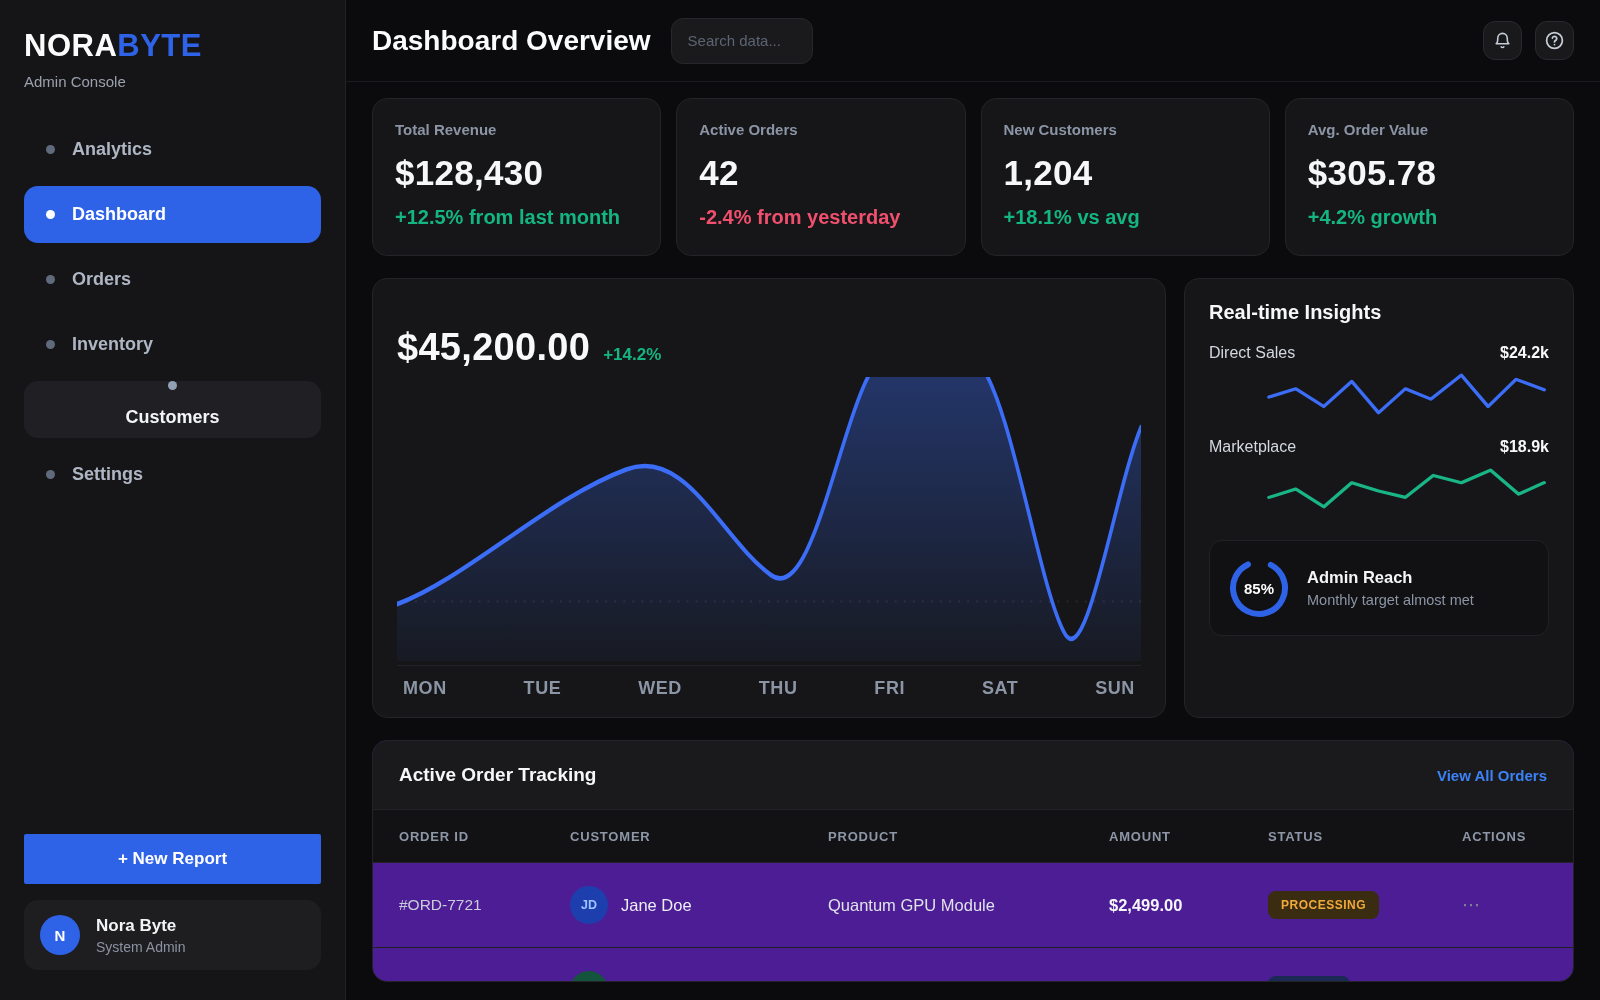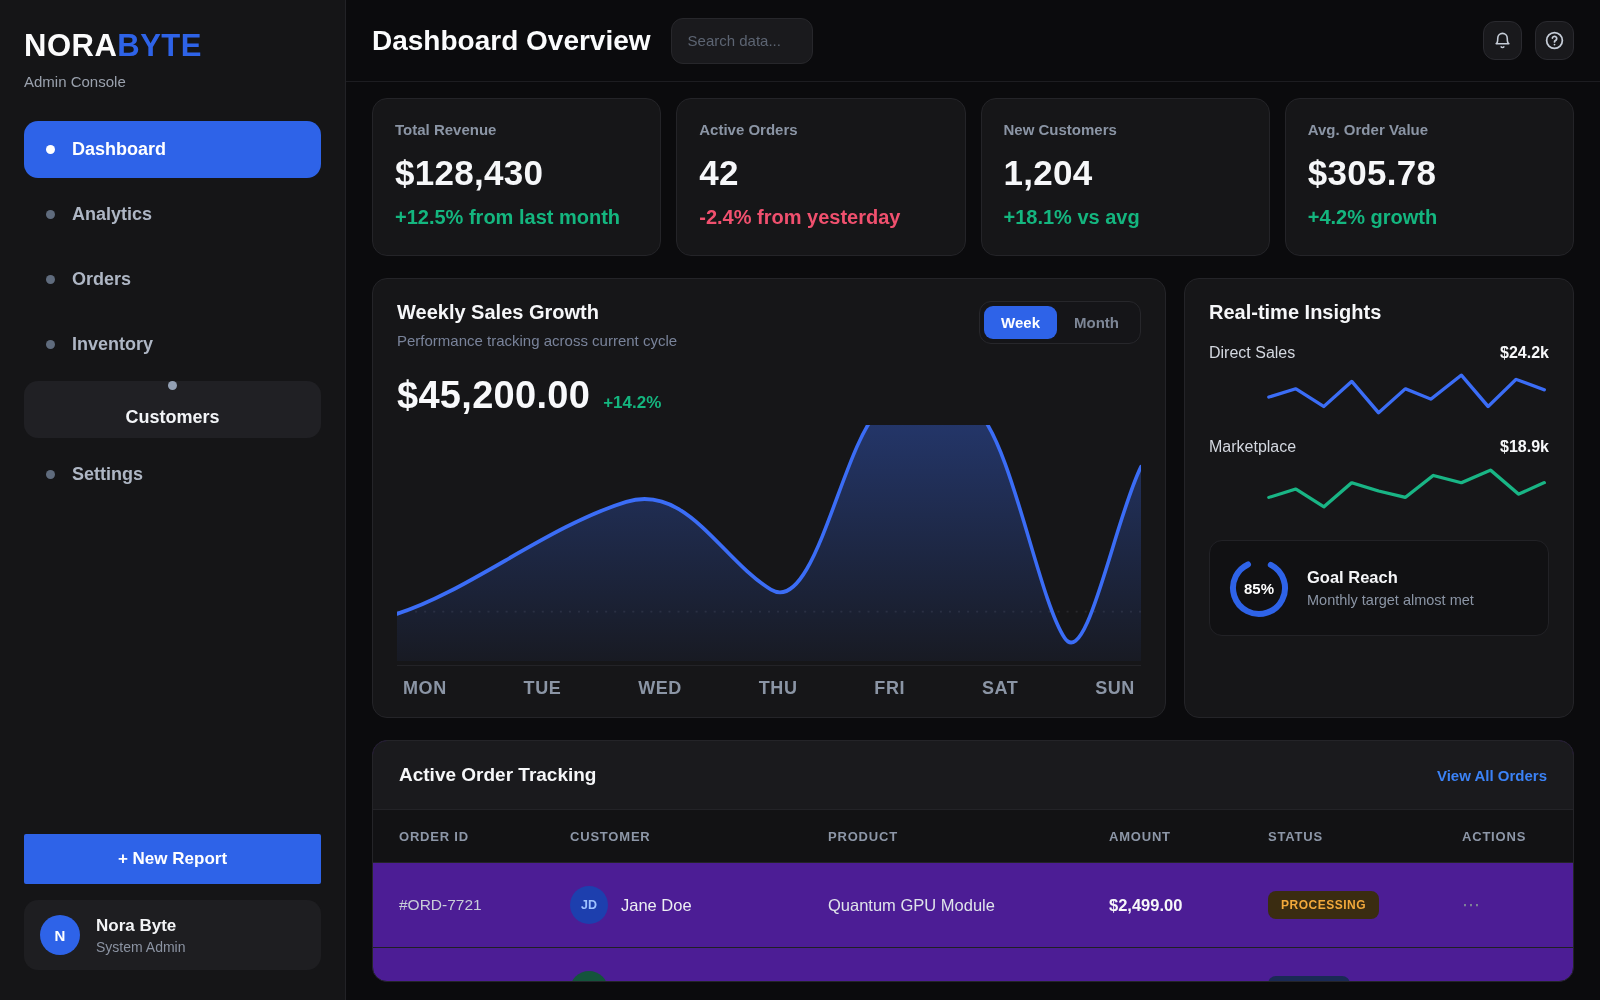--- a/index.html
+++ b/index.html
@@ -116,27 +116,27 @@
 
 <div class="app">
 
   <aside class="sidebar">
     <div class="brand">
       <span class="b1">NORA</span><span class="b2">BYTE</span>
     </div>
     <div class="brand-sub">Admin Console</div>
 
     <nav class="nav">
+      <div class="nav-item">
+        <span class="dot"></span>
+        <span>Analytics</span>
+      </div>
       <div class="nav-item active">
         <span class="dot"></span>
         <span>Dashboard</span>
-      </div>
-      <div class="nav-item">
-        <span class="dot"></span>
-        <span>Analytics</span>
       </div>
       <div class="nav-item">
         <span class="dot"></span>
         <span>Orders</span>
       </div>
       <div class="nav-item">
         <span class="dot"></span>
         <span>Inventory</span>
       </div>
       <div class="nav-item hovered">
@@ -206,30 +206,20 @@
         <div class="stat-card">
           <div class="stat-label">Avg. Order Value</div>
           <div class="stat-value">$305.78</div>
           <div class="stat-delta" data-trend="up">+4.2% growth</div>
         </div>
       </div>
 
       <div class="mid">
 
         <section class="card chart-card">
-          <div class="chart-head">
-            <div>
-              <div class="chart-title">Weekly Sales Growth</div>
-              <div class="chart-sub">Performance tracking across current cycle</div>
-            </div>
-            <div class="toggle">
-              <span class="on">Week</span>
-              <span>Month</span>
-            </div>
-          </div>
           <div class="chart-value-row">
             <span class="chart-value">$45,200.00</span>
             <span class="chart-delta">+14.2%</span>
           </div>
           <div class="chart-plot">
             <svg viewBox="0 0 740 215" preserveAspectRatio="none">
               <defs>
                 <linearGradient id="chartFill" x1="0" y1="0" x2="0" y2="1">
                   <stop offset="0" stop-color="#3b6df6" stop-opacity="0.40"></stop>
                   <stop offset="1" stop-color="#3b6df6" stop-opacity="0.05"></stop>
@@ -279,21 +269,21 @@
           </div>
 
           <div class="goal-card">
             <div class="ring-wrap">
               <svg viewBox="0 0 64 64">
                 <circle cx="32" cy="32" r="26" fill="none" stroke="#2e63e8" stroke-width="6" stroke-linecap="round" stroke-dasharray="138.9 163.4" transform="rotate(-63 32 32)"></circle>
               </svg>
               <div class="ring-label">85%</div>
             </div>
             <div>
-              <div class="goal-title">Goal Reach</div>
+              <div class="goal-title">Admin Reach</div>
               <div class="goal-sub">Monthly target almost met</div>
             </div>
           </div>
         </section>
       </div>
 
       <section class="card table-card">
         <div class="table-head">
           <div class="table-title">Active Order Tracking</div>
           <a class="view-all">View All Orders</a>

